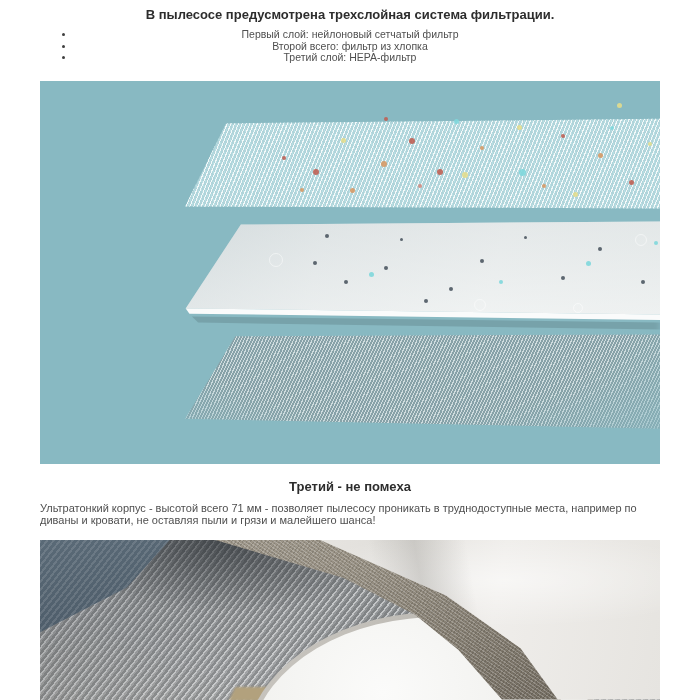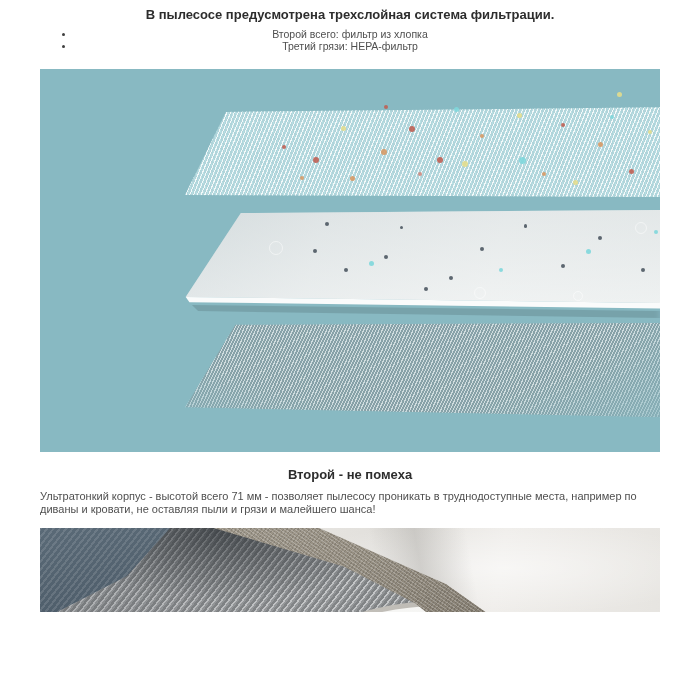--- a/index.html
+++ b/index.html
@@ -1,16 +1,16 @@
 <!DOCTYPE html>
 <html><head>
 <meta charset="utf-8">
 <style>
   html,body{margin:0;padding:0;background:#ffffff;}
-  .page{position:relative;width:700px;height:612px;background:#ffffff;
+  .page{position:relative;width:700px;height:700px;background:#ffffff;
         font-family:"Liberation Sans",sans-serif;overflow:hidden;}
   .sec-title{margin:0;padding-top:7px;text-align:center;font-size:13px;
              font-weight:bold;color:#2d2d2d;line-height:15px;}
   .sec-title.mt{padding-top:15px;}
   .bullets{margin:7px 40px 0;padding:0;list-style:none;width:620px;}
   .bullets li{position:relative;text-align:center;font-size:10.5px;color:#4f4f4f;line-height:11.5px;}
   .b-dot{position:absolute;left:22px;top:4px;width:3px;height:3px;border-radius:50%;background:#3f3f3f;}
   .body-text{margin:8px 40px 0;width:618px;font-size:11px;line-height:12.5px;color:#4f4f4f;}
 
   
@@ -82,25 +82,29 @@
 </head>
 <body>
 
 <div class="page">
 
   <h2 class="sec-title">В пылесосе предусмотрена трехслойная система фильтрации.</h2>
 
   <ul class="bullets">
     <li>
       <span class="b-dot"></span>
+      <span>Первый слой: нейлоновый сетчатый фильтр</span>
+    </li>
+    <li>
+      <span class="b-dot"></span>
       <span>Второй всего: фильтр из хлопка</span>
     </li>
     <li>
       <span class="b-dot"></span>
-      <span>Третий грязи: HEPA-фильтр</span>
+      <span>Третий слой: HEPA-фильтр</span>
     </li>
   </ul>
 
   <div class="illustration">
     <div class="mesh-top"></div>
     <div class="dots-overlay">
         <span class="dot" style="left: 39%; top: 19.8%; width: 4px; height: 4px; background: rgb(191, 96, 84);"></span>
         <span class="dot" style="left: 42%; top: 28%; width: 4px; height: 4px; background: rgb(215, 154, 102);"></span>
         <span class="dot" style="left: 44%; top: 23%; width: 6px; height: 6px; background: rgb(191, 96, 84);"></span>
         <span class="dot" style="left: 48.5%; top: 15%; width: 5px; height: 5px; background: rgb(227, 221, 141);"></span>
@@ -145,21 +149,21 @@
         <span class="dot" style="left: 88%; top: 47%; width: 5px; height: 5px; background: rgb(127, 215, 219);"></span>
         <span class="dot" style="left: 99%; top: 42%; width: 4px; height: 4px; background: rgb(127, 215, 219);"></span>
         <span class="dot ring" style="left: 37%; top: 45%; width: 12px; height: 12px;"></span>
         <span class="dot ring" style="left: 70%; top: 57%; width: 10px; height: 10px;"></span>
         <span class="dot ring" style="left: 96%; top: 40%; width: 10px; height: 10px;"></span>
         <span class="dot ring" style="left: 86%; top: 58%; width: 8px; height: 8px;"></span>
       </div>
     <div class="mesh-bottom"></div>
   </div>
 
-  <h2 class="sec-title mt">Второй - не помеха</h2>
+  <h2 class="sec-title mt">Третий - не помеха</h2>
 
   <p class="body-text">Ультратонкий корпус - высотой всего 71 мм - позволяет пылесосу проникать в труднодоступные места, например по диваны и кровати, не оставляя пыли и грязи и малейшего шанса!</p>
 
   <div class="photo">
     <div class="carpet"></div>
     <div class="carpet-shadow"></div>
     <div class="blanket"></div>
     <div class="floor-strip"></div>
     <div class="vacuum">
       <div class="vacuum-top"></div>

